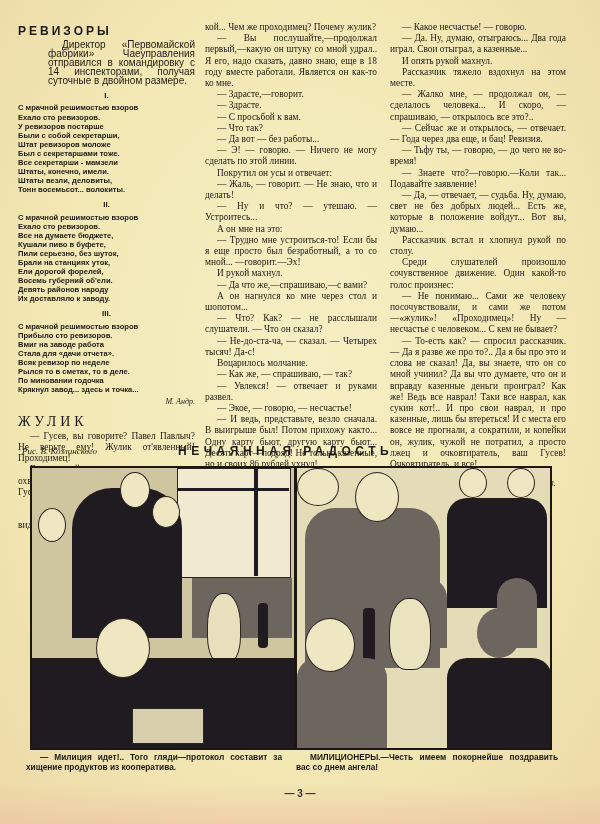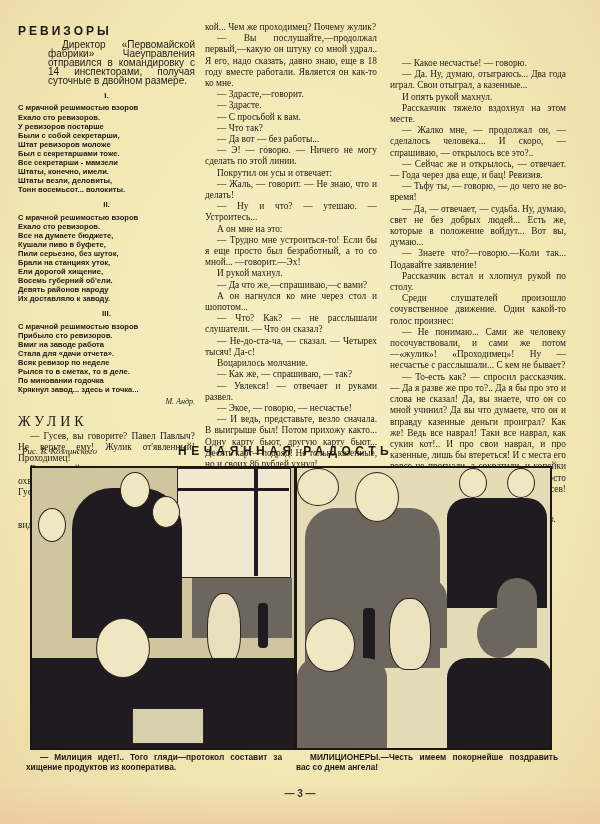--- a/index.html
+++ b/index.html
@@ -5,21 +5,21 @@
   html,body{margin:0;padding:0;}
   body{width:600px;height:824px;overflow:hidden;background:#f3eab8;
     font-family:"Liberation Serif","DejaVu Serif",serif;color:#1d1a16;position:relative;}
   .page{position:absolute;inset:0;
     background:radial-gradient(ellipse at 50% 45%, #f6efc4 0%, #f2e8b4 60%, #ecd9a6 100%);}
   .page::after{content:"";position:absolute;left:0;right:0;bottom:0;height:40px;
     background:linear-gradient(to bottom, rgba(240,200,170,0), rgba(238,190,160,.55));}
   .col{position:absolute;top:22px;font-size:9.4px;line-height:11.2px;text-align:justify;}
   .col1{left:18px;width:177px;}
   .col2{left:205px;width:172px;}
-  .col3{left:390px;width:176px;margin-top:36px;}
+  .col3{left:390px;width:176px;}
   .h-title{font-family:"Liberation Sans","DejaVu Sans",sans-serif;font-weight:bold;
     letter-spacing:3px;font-size:12px;margin:4px 0 3px;}
   .h-title.big{font-family:"Liberation Serif",serif;font-weight:normal;font-size:14px;letter-spacing:4px;margin:8px 0 4px;}
   .epigraph{font-family:"Liberation Sans",sans-serif;font-size:10px;line-height:9px;margin-left:30px;text-indent:14px;}
   .epi-src{font-style:italic;text-align:right;font-size:7.6px;font-family:"Liberation Sans",sans-serif;}
   .roman{text-align:center;font-family:"Liberation Sans",sans-serif;font-weight:bold;font-size:8px;margin:5px 0 2px;}
   .verse{font-family:"Liberation Sans",sans-serif;font-weight:bold;font-size:7.6px;line-height:9.1px;text-align:left;}
   .verse div{white-space:nowrap;}
   .sign{text-align:right;font-style:italic;font-size:8px;margin-top:2px;}
   .p{text-indent:12px;margin:0;}
@@ -68,21 +68,21 @@
 
     <div>
       <div class="roman">II.</div>
       <div class="verse">
         <div>С мрачной решимостью взоров</div>
         <div>Ехало сто ревизоров.</div>
         <div>Все на думаете бюджете,</div>
         <div>Кушали пиво в буфете,</div>
         <div>Пили серьезно, без шуток,</div>
         <div>Брали на станциях уток,</div>
-        <div>Ели дорогой хищение,</div>
+        <div>Ели дорогой форелей,</div>
         <div>Восемь губерний об'ели.</div>
         <div>Девять районов народу</div>
         <div>Их доставляло к заводу.</div>
       </div>
     </div>
 
     <div>
       <div class="roman">III.</div>
       <div class="verse">
         <div>С мрачной решимостью взоров</div>
@@ -131,25 +131,25 @@
   </div>
 
   <div class="col col3">
     <p class="p">— Какое несчастье! — говорю.</p>
     <p class="p">— Да. Ну, думаю, отыграюсь... Два года играл. Свои отыграл, а казенные...</p>
     <p class="p">И опять рукой махнул.</p>
     <p class="p">Рассказчик тяжело вздохнул на этом месте.</p>
     <p class="p">— Жалко мне, — продолжал он, — сделалось человека... И скоро, — спрашиваю, — открылось все это?..</p>
     <p class="p">— Сейчас же и открылось, — отвечает. — Года через два еще, и бац! Ревизия.</p>
     <p class="p">— Тьфу ты, — говорю, — до чего не во-время!</p>
+    <p class="p">— Знаете что?—говорю.—Коли так... Подавайте заявление!</p>
     <p class="p">— Да, — отвечает, — судьба. Ну, думаю, свет не без добрых людей... Есть же, которые в положение войдут... Вот вы, думаю...</p>
-    <p class="p">— Знаете что?—говорю.—Коли так... Подавайте заявление!</p>
     <p class="p">Рассказчик встал и хлопнул рукой по столу.</p>
     <p class="p">Среди слушателей произошло сочувственное движение. Один какой-то голос произнес:</p>
-    <p class="p">— Не понимаю... Сами же человеку посочувствовали, и сами же потом—«жулик»! «Проходимец»! Ну — несчастье с расслышали... С кем не бывает?</p>
+    <p class="p">— Не понимаю... Сами же человеку посочувствовали, и сами же потом—«жулик»! «Проходимец»! Ну — несчастье с человеком... С кем не бывает?</p>
     <p class="p">— То-есть как? — спросил рассказчик. — Да я разве же про то?.. Да я бы про это и слова не сказал! Да, вы знаете, что он со мной учинил? Да вы что думаете, что он и вправду казенные деньги проиграл? Как же! Ведь все наврал! Таки все наврал, как сукин кот!.. И про свои наврал, и про казенные, лишь бы втереться! И с места его вовсе не прогнали, а сократили, и копейки он, жулик, чужой не потратил, а просто лжец и очковтиратель, ваш Гусев! Очковтиратель, и все!</p>
     <div class="sign2">В. Авилов.</div>
   </div>
 
   <div class="credit">Рис. В. Козлинского</div>
   <div class="cartoon-title">НЕЧАЯННАЯ РАДОСТЬ</div>
 
   <div class="illus">
     <div class="panel panel-left">
       <div class="light" style="left:145px;top:0;width:112px;height:108px;background:#f1ead0;"></div>

